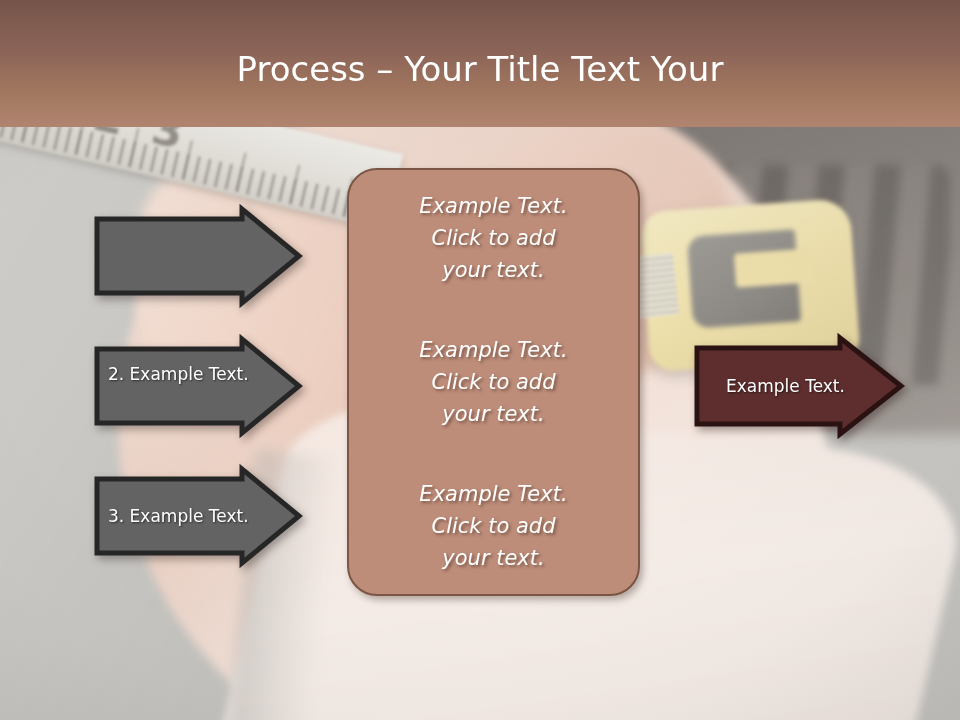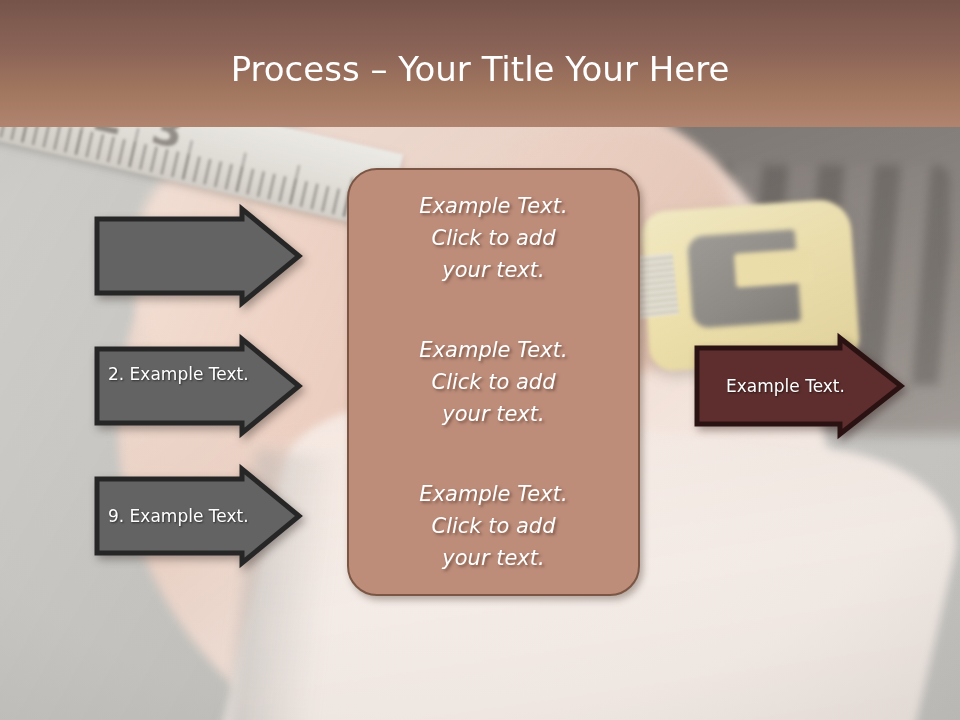--- a/index.html
+++ b/index.html
@@ -287,42 +287,42 @@
     <div class="photo-case"></div>
     <div class="photo-case-hole"></div>
     <div class="photo-case-bar"></div>
     <div class="photo-case-blade"></div>
 
     <div class="photo-veil"></div>
   </div>
 
   <div class="title-band">
     <div class="title-text">
-      <span class="strong">Process</span><span class="light"> – Your Title Your Here</span>
+      <span class="strong">Process</span><span class="light"> – Your Title Text Your</span>
     </div>
   </div>
 
   <div class="arrow" style="left:94px; top:206px;">
     <svg width="210" height="100" viewBox="0 0 210 100">
       <polygon points="3,13 148,13 148,3 205,50 148,97 148,87 3,87" fill="#636363" stroke="#262626" stroke-width="5" stroke-linejoin="miter" style="filter: drop-shadow(3px 4px 4px rgba(40,30,25,.38));"></polygon>
     </svg>
   </div>
 
   <div class="arrow" style="left:94px; top:336px;">
     <svg width="210" height="100" viewBox="0 0 210 100">
       <polygon points="3,13 148,13 148,3 205,50 148,97 148,87 3,87" fill="#636363" stroke="#262626" stroke-width="5" stroke-linejoin="miter" style="filter: drop-shadow(3px 4px 4px rgba(40,30,25,.38));"></polygon>
     </svg>
     <div class="arrow-label" style="left:14px; top:28px;">2. Example Text.</div>
   </div>
 
   <div class="arrow" style="left:94px; top:466px;">
     <svg width="210" height="100" viewBox="0 0 210 100">
       <polygon points="3,13 148,13 148,3 205,50 148,97 148,87 3,87" fill="#636363" stroke="#262626" stroke-width="5" stroke-linejoin="miter" style="filter: drop-shadow(3px 4px 4px rgba(40,30,25,.38));"></polygon>
     </svg>
-    <div class="arrow-label" style="left:14px; top:40px;">9. Example Text.</div>
+    <div class="arrow-label" style="left:14px; top:40px;">3. Example Text.</div>
   </div>
 
   <div class="center-panel">
     <div class="panel-block">
       <div>Example Text.</div>
       <div>Click  to add</div>
       <div>your text.</div>
     </div>
     <div class="panel-block">
       <div>Example Text.</div>

